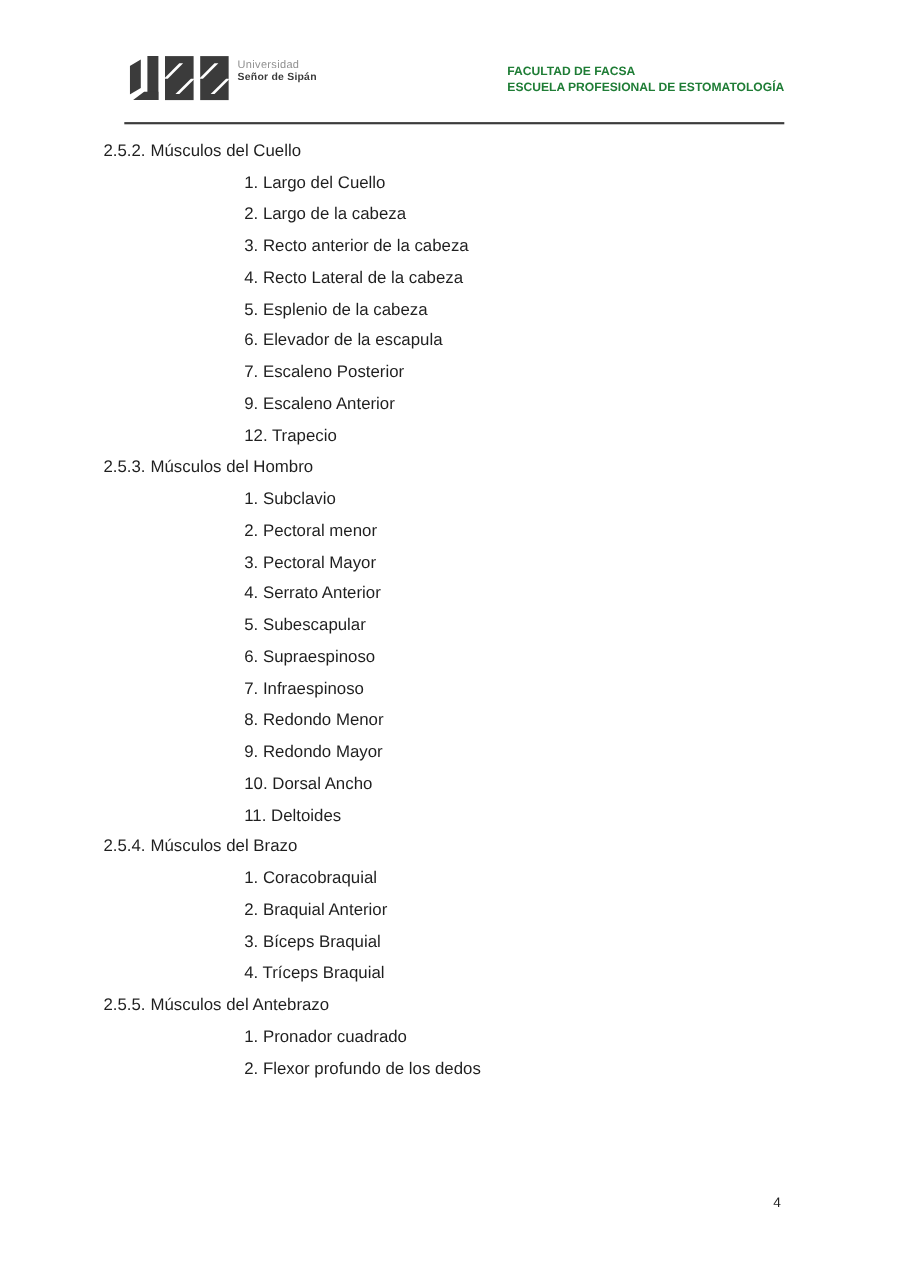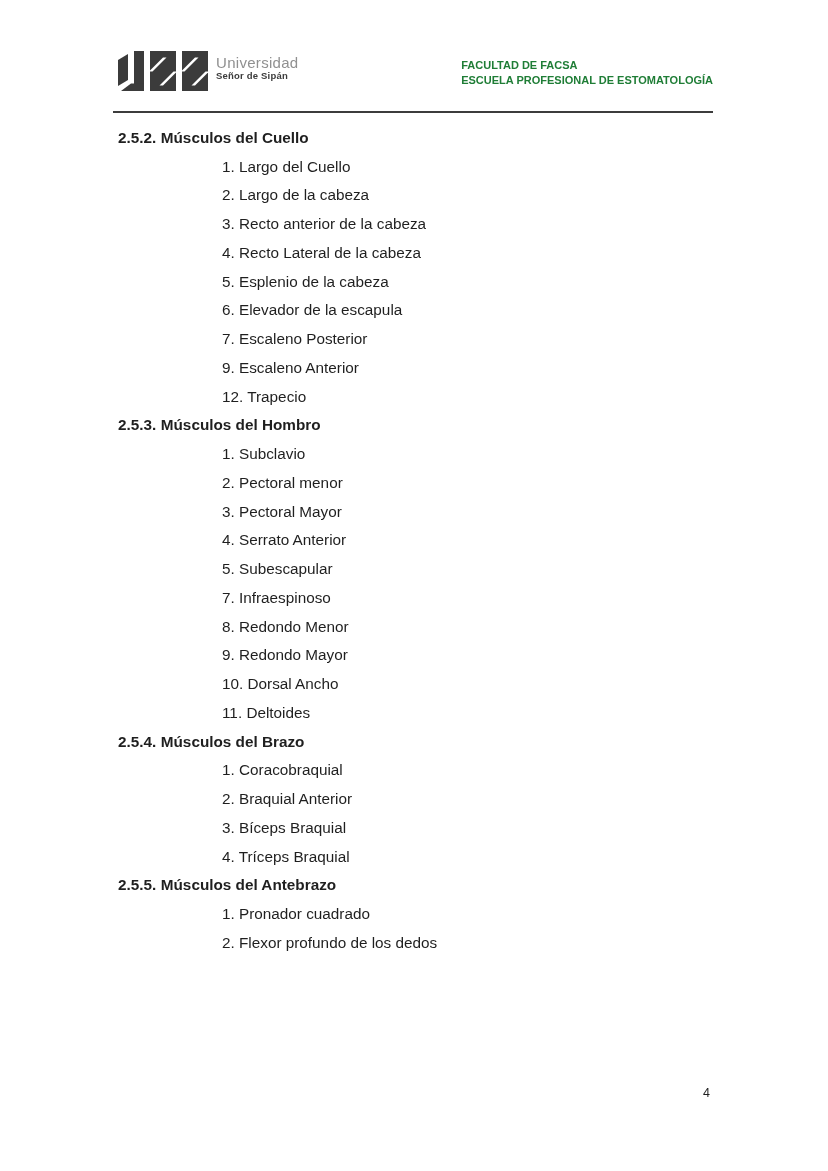--- a/index.html
+++ b/index.html
@@ -16,21 +16,21 @@
 
   
   .header-left {
     position: absolute; left: 118px; top: 50px;
     display: flex; align-items: flex-start; gap: 8px;
   }
   .logo-letters { width: 90px; height: 42px; display: block; }
   .logo-letters polygon, .logo-letters rect { fill: #3b3b3b; }
   .logo-letters .slash { fill: #ffffff; }
   .logo-wordmark { padding-top: 4px; line-height: 1.15; }
-  .logo-line1 { font-size: 15px; color: #909090; letter-spacing: 0.3px; }
+  .logo-line1 { font-size: 10px; color: #909090; letter-spacing: 0.3px; }
   .logo-line2 { font-size: 9.5px; color: #3b3b3b; font-weight: bold; letter-spacing: 0.2px; }
 
   .header-right {
     position: absolute; right: 115px; top: 58px;
     font-weight: bold; font-size: 11px; line-height: 15px;
     color: #1f7d36;
   }
 
   .rule {
     position: absolute; left: 113px; top: 111px;
@@ -40,21 +40,21 @@
   
   .doc-body {
     position: absolute; left: 0; top: 123.5px; width: 828px;
   }
   .row {
     height: 28.75px;
     display: flex; align-items: center;
     font-size: 15.3px; color: #1f1f1f;
     white-space: pre;
   }
-  .row.heading { padding-left: 118px; font-weight: bold; }
+  .row.heading { padding-left: 94px; font-weight: normal; }
   .row.item    { padding-left: 222px; }
   .h-num { margin-right: 4.5px; }
 
   .page-number {
     position: absolute; top: 1086px; right: 118px;
     font-size: 12.5px; color: #1f1f1f;
   }
 </style>
 </head>
 <body>
@@ -103,20 +103,21 @@
       <div class="row item"><span>6. Elevador de la escapula</span></div>
       <div class="row item"><span>7. Escaleno Posterior</span></div>
       <div class="row item"><span>9. Escaleno Anterior</span></div>
       <div class="row item"><span>12. Trapecio</span></div>
       <div class="row heading"><span class="h-num">2.5.3.</span><span class="h-title">Músculos del Hombro</span></div>
       <div class="row item"><span>1. Subclavio</span></div>
       <div class="row item"><span>2. Pectoral menor</span></div>
       <div class="row item"><span>3. Pectoral Mayor</span></div>
       <div class="row item"><span>4. Serrato Anterior</span></div>
       <div class="row item"><span>5. Subescapular</span></div>
+      <div class="row item"><span>6. Supraespinoso</span></div>
       <div class="row item"><span>7. Infraespinoso</span></div>
       <div class="row item"><span>8. Redondo Menor</span></div>
       <div class="row item"><span>9. Redondo Mayor</span></div>
       <div class="row item"><span>10. Dorsal Ancho</span></div>
       <div class="row item"><span>11. Deltoides</span></div>
       <div class="row heading"><span class="h-num">2.5.4.</span><span class="h-title">Músculos del Brazo</span></div>
       <div class="row item"><span>1. Coracobraquial</span></div>
       <div class="row item"><span>2. Braquial Anterior</span></div>
       <div class="row item"><span>3. Bíceps Braquial</span></div>
       <div class="row item"><span>4. Tríceps Braquial</span></div>

